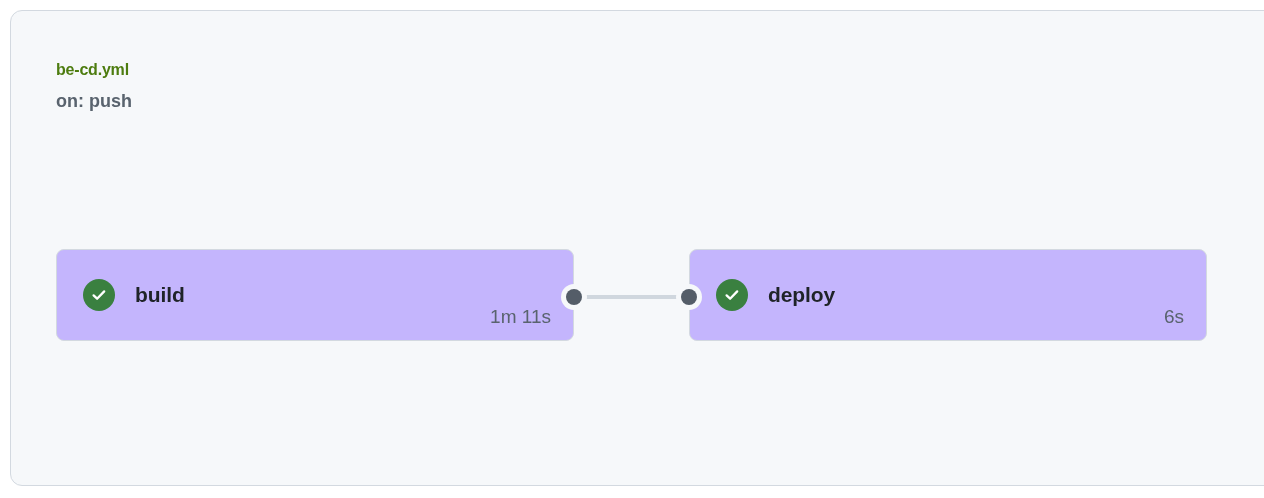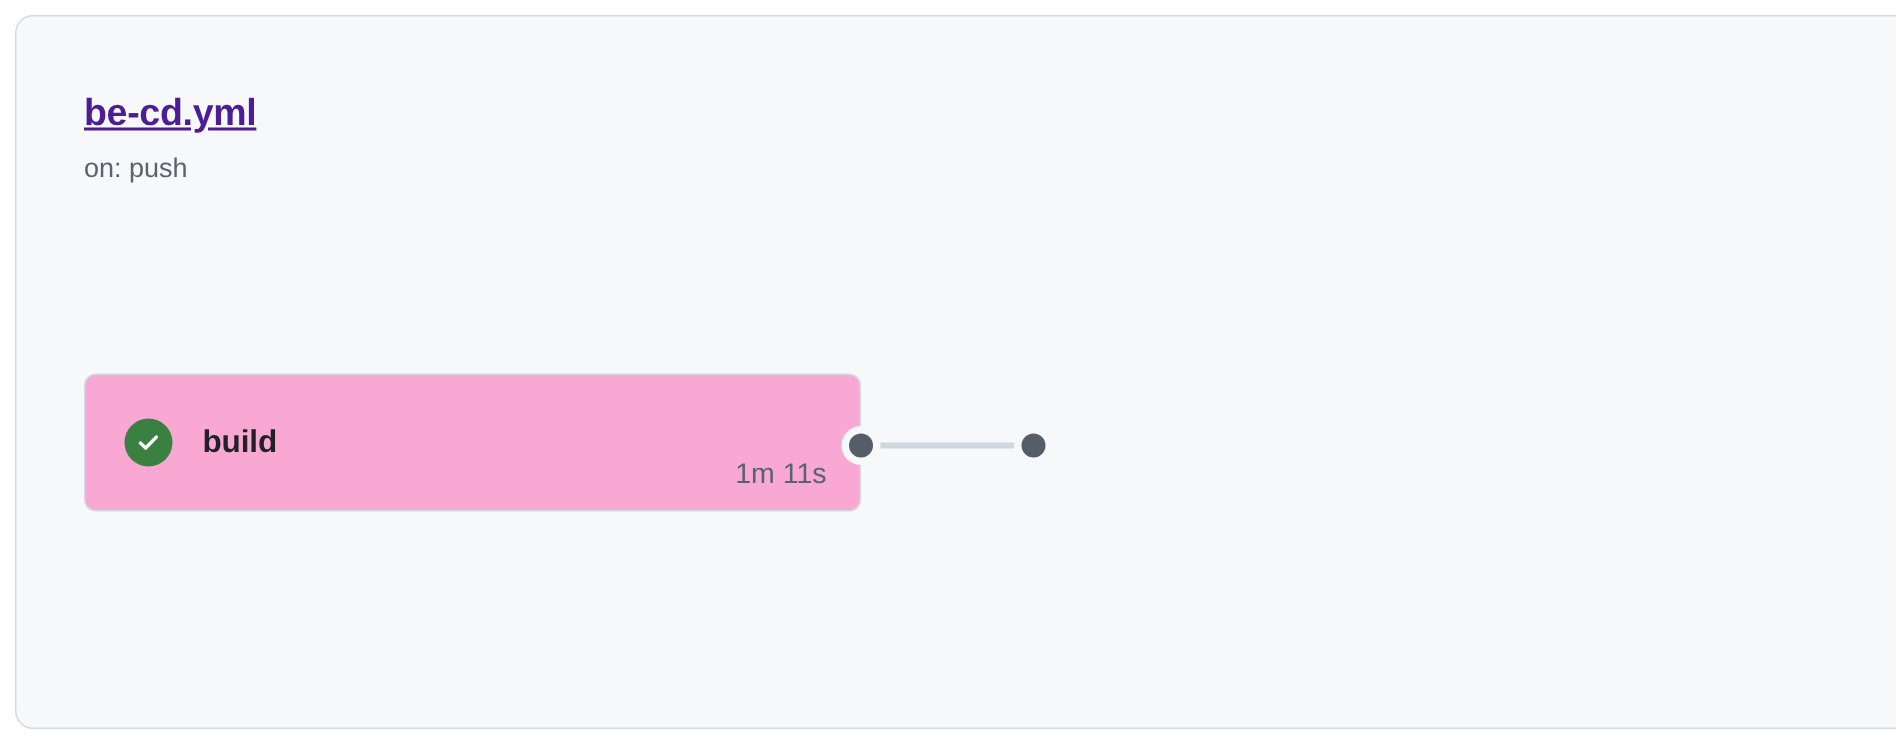--- a/index.html
+++ b/index.html
@@ -30,32 +30,31 @@
     border-bottom-right-radius: 0;
   }
 
   
   .panel-header {
     position: absolute;
     left: 45px;
     top: 50px;
   }
   .panel-title {
-    font-size: 25px;
+    font-size: 16px;
     font-weight: bold;
-    color: #4c1d95;
+    color: #4d7c0f;
     letter-spacing: -0.2px;
     line-height: 1.15;
     margin: 0;
     white-space: nowrap;
-    text-decoration: underline;
   }
   .panel-subtitle {
     font-size: 18px;
-    font-weight: normal;
+    font-weight: bold;
     color: #59636e;
     line-height: 1.2;
     margin: 12px 0 0 0;
     white-space: nowrap;
   }
 
   
   .graph {
     position: absolute;
     left: 0;
@@ -72,21 +71,21 @@
     width: 120px;
     height: 4px;
     background: #d0d7de;
     border-radius: 2px;
   }
 
   
   .node {
     position: absolute;
     box-sizing: border-box;
-    background: #f9a8d4;
+    background: #c4b5fd;
     border: 1px solid #d3d9e0;
     border-radius: 8px;
     height: 92px;
     display: flex;
     align-items: center;
     padding: 0 22px 0 26px;
   }
   .node-build {
     left: 45px;
     top: 238px;
@@ -167,18 +166,27 @@
     <div class="node node-build">
       <span class="status-icon status-success">
         <svg width="18" height="18" viewBox="0 0 18 18" aria-hidden="true">
           <path d="M3.6 9.4 L7.1 12.7 L14.2 5.4" fill="none" stroke="#ffffff" stroke-width="2.3" stroke-linecap="round" stroke-linejoin="round"></path>
         </svg>
       </span>
       <span class="node-label">build</span>
       <span class="node-duration">1m 11s</span>
     </div>
 
+    <div class="node node-deploy">
+      <span class="status-icon status-success">
+        <svg width="18" height="18" viewBox="0 0 18 18" aria-hidden="true">
+          <path d="M3.6 9.4 L7.1 12.7 L14.2 5.4" fill="none" stroke="#ffffff" stroke-width="2.3" stroke-linecap="round" stroke-linejoin="round"></path>
+        </svg>
+      </span>
+      <span class="node-label">deploy</span>
+      <span class="node-duration">6s</span>
+    </div>
 
     <div class="port port-out-build"></div>
     <div class="port port-in-deploy"></div>
 
   </div>
 </div>
 
 </body></html>

